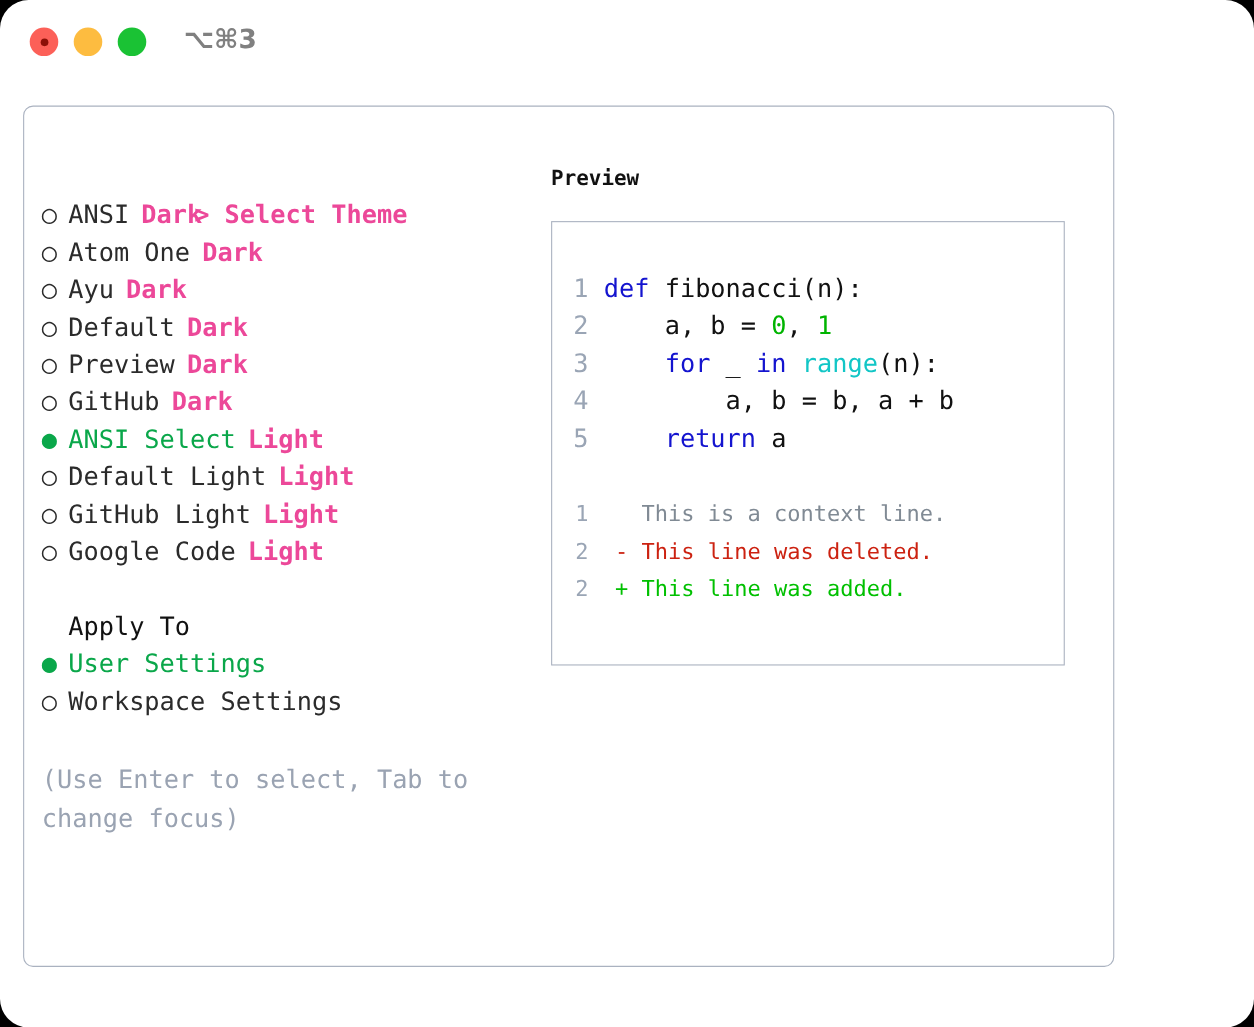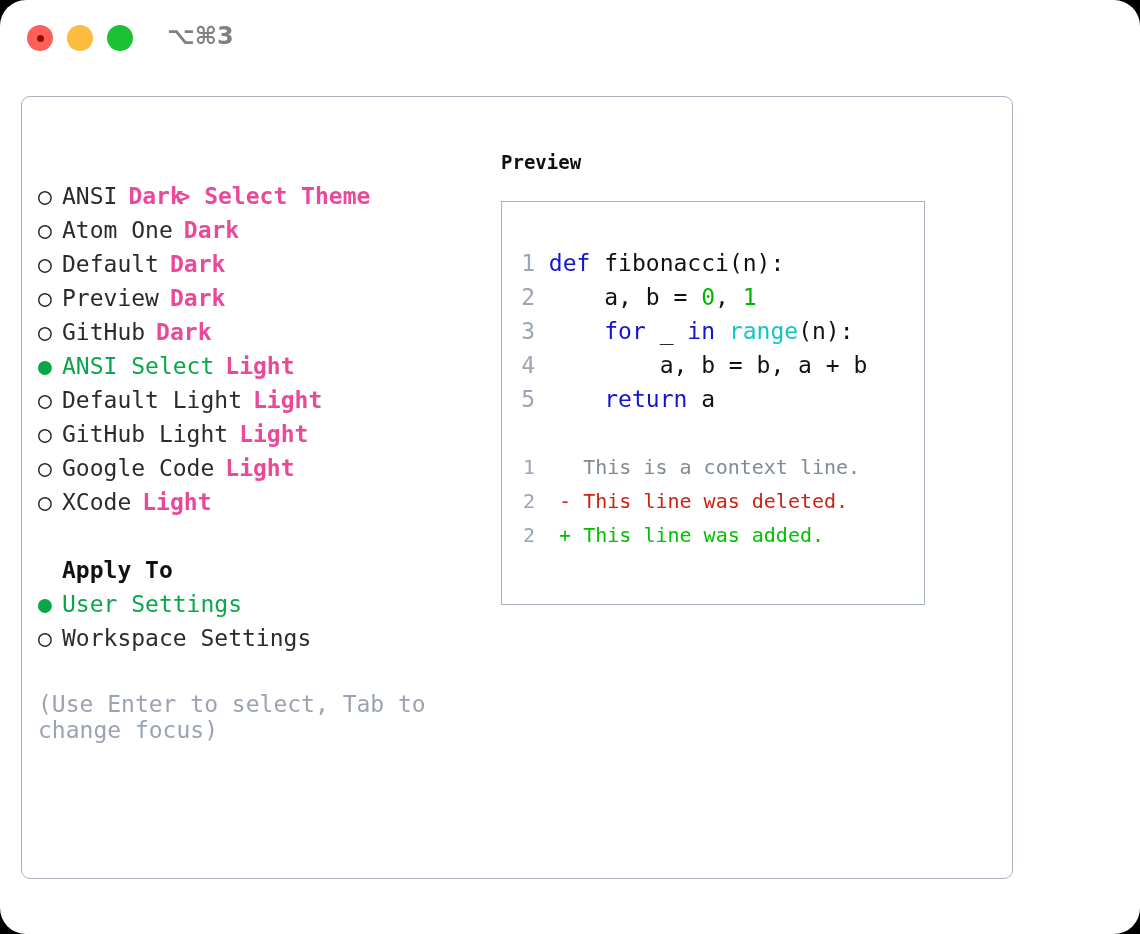--- a/index.html
+++ b/index.html
@@ -125,33 +125,33 @@
   .opt-row .kind {
     color: #ec4899;
     padding-left: 11px;
     font-weight: bold;
   }
 
   .group-head {
     height: 34px;
     line-height: 34px;
     font-size: 23px;
-    font-weight: 700;
+    font-weight: 400;
     color: #111111;
     white-space: pre;
     padding-left: 24px;
   }
 
   .spacer-row { height: 34px; }
   .spacer-row-half { height: 30px; }
 
   .hint {
     margin-top: 6px;
     font-size: 23px;
-    line-height: 26px;
+    line-height: 36px;
     color: #9aa3b2;
     width: 420px;
     white-space: pre-wrap;
   }
 
   
   .right-col {
     position: absolute;
     left: 479px;
     top: 48px;
@@ -160,21 +160,21 @@
   .preview-title {
     font-size: 19px;
     font-weight: 700;
     color: #111111;
     line-height: 34px;
     height: 34px;
   }
 
   .preview-box {
     margin-top: 22px;
-    width: 424px;
+    width: 467px;
     height: 404px;
     border: 1.5px solid #aab2c0;
     box-sizing: border-box;
     background: #ffffff;
     position: relative;
   }
 
   .code-block {
     position: absolute;
     left: 11px;
@@ -229,28 +229,28 @@
 
       <div class="left-col">
 
         <div class="section-head">
           <span>&gt; Select Theme</span>
         </div>
 
         <div id="theme-list">
             <div class="opt-row"><span class="marker">○</span><span class="name">ANSI</span><span class="kind">Dark</span></div>
             <div class="opt-row"><span class="marker">○</span><span class="name">Atom One</span><span class="kind">Dark</span></div>
+            <div class="opt-row"><span class="marker">○</span><span class="name">Ayu</span><span class="kind">Dark</span></div>
             <div class="opt-row"><span class="marker">○</span><span class="name">Default</span><span class="kind">Dark</span></div>
             <div class="opt-row"><span class="marker">○</span><span class="name">Preview</span><span class="kind">Dark</span></div>
             <div class="opt-row"><span class="marker">○</span><span class="name">GitHub</span><span class="kind">Dark</span></div>
             <div class="opt-row selected"><span class="marker filled">●</span><span class="name">ANSI Select</span><span class="kind">Light</span></div>
             <div class="opt-row"><span class="marker">○</span><span class="name">Default Light</span><span class="kind">Light</span></div>
             <div class="opt-row"><span class="marker">○</span><span class="name">GitHub Light</span><span class="kind">Light</span></div>
             <div class="opt-row"><span class="marker">○</span><span class="name">Google Code</span><span class="kind">Light</span></div>
-            <div class="opt-row"><span class="marker">○</span><span class="name">XCode</span><span class="kind">Light</span></div>
           </div>
 
         <div class="spacer-row"></div>
 
         <div class="group-head">Apply To</div>
 
         <div id="apply-list">
             <div class="opt-row selected"><span class="marker filled">●</span><span class="name">User Settings</span></div>
             <div class="opt-row"><span class="marker">○</span><span class="name">Workspace Settings</span></div>
           </div>

